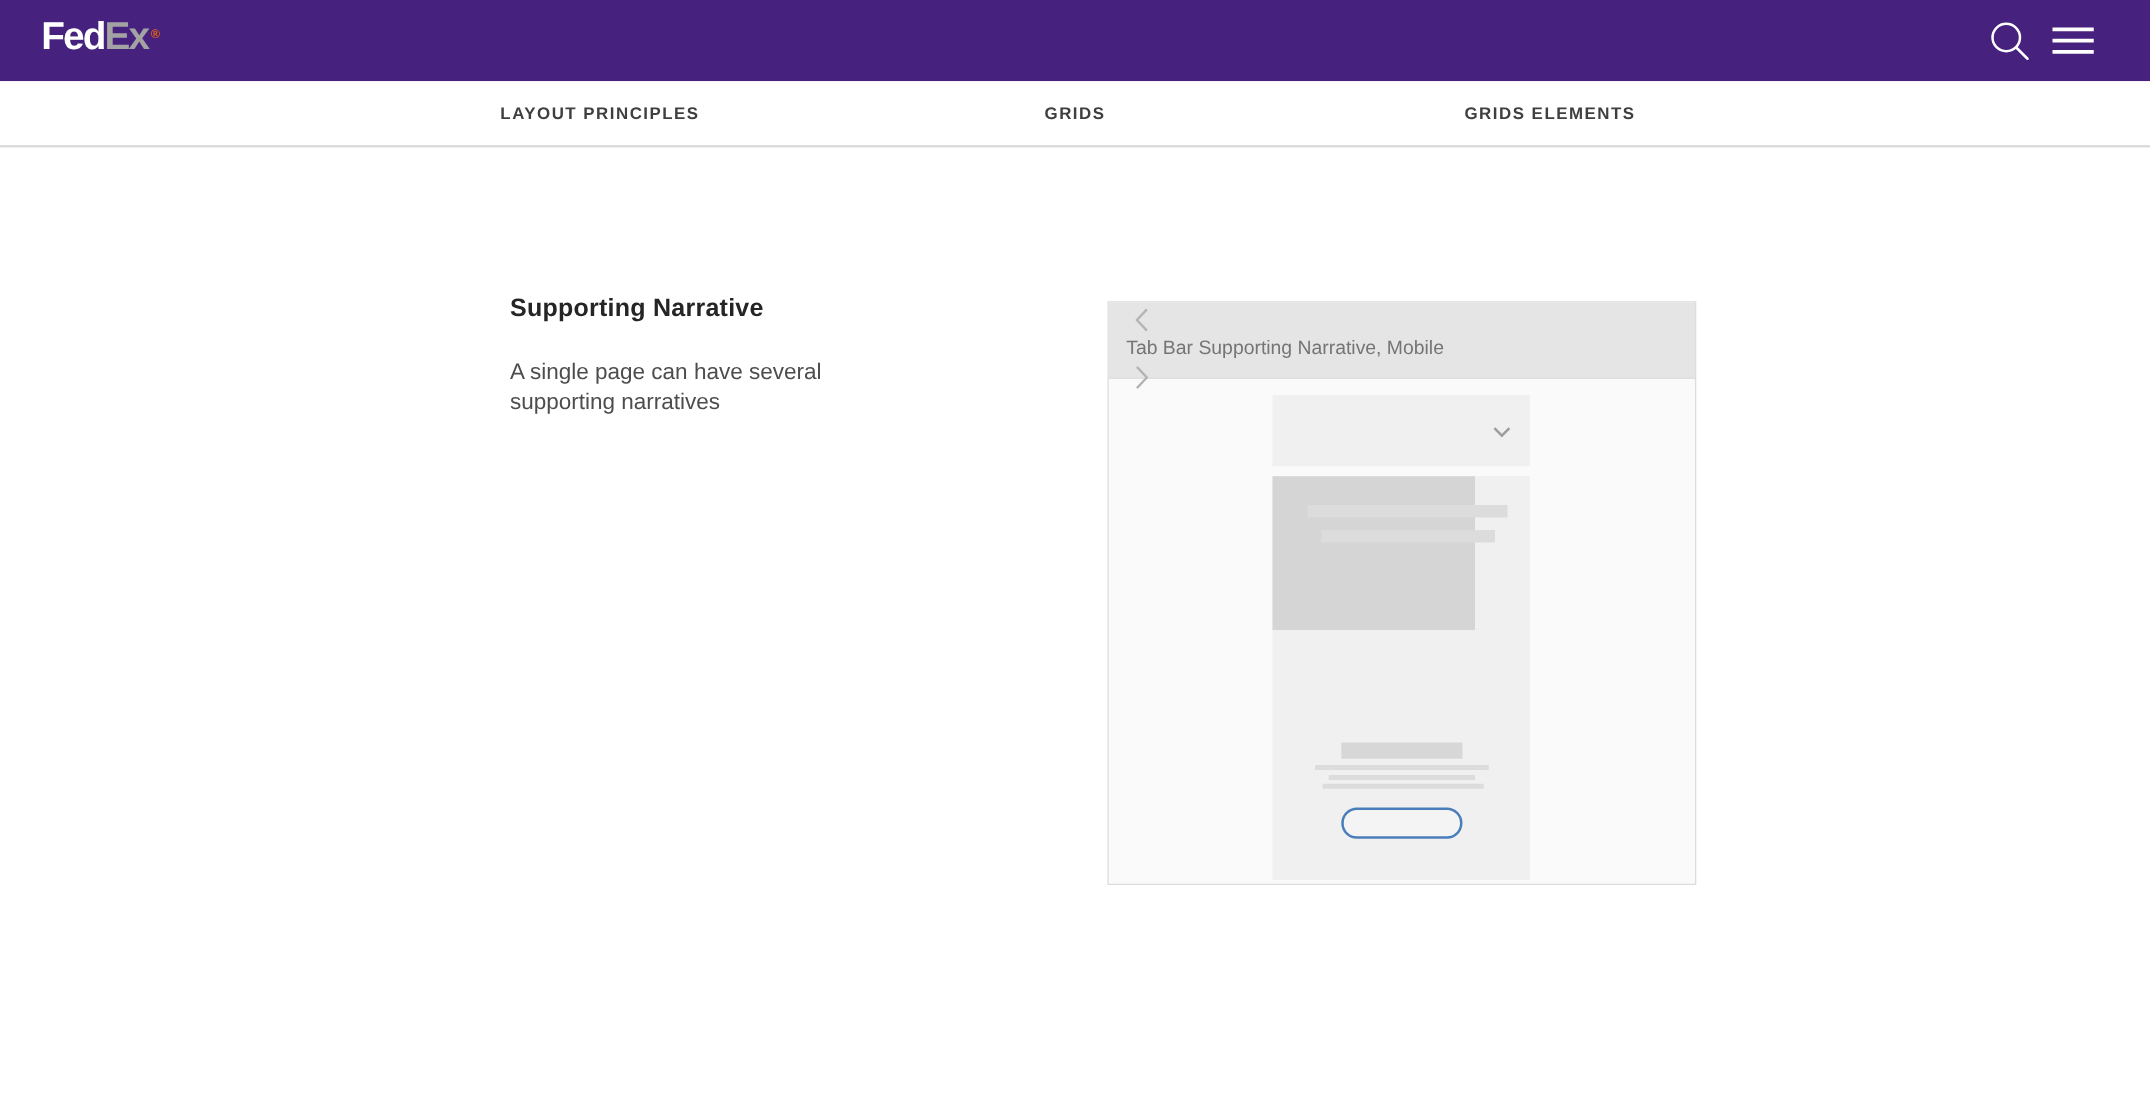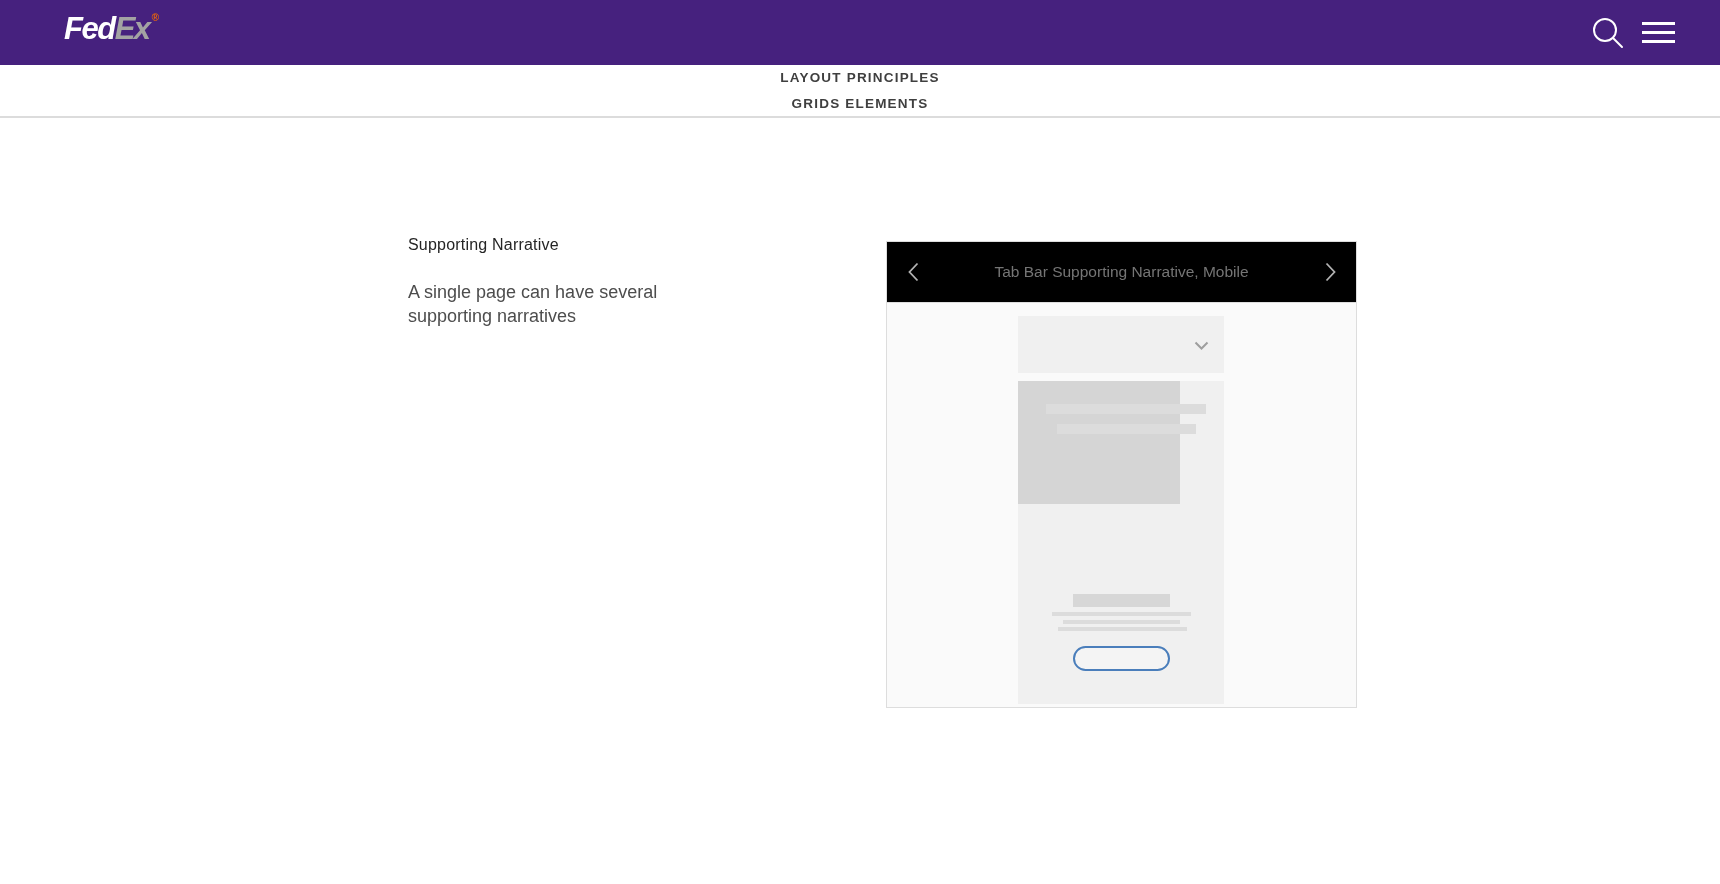--- a/index.html
+++ b/index.html
@@ -10,72 +10,72 @@
     font-family:"Liberation Sans", sans-serif;
     overflow:hidden;
   }
 
   
   .app-header {
     position:absolute; top:0; left:0; width:1720px; height:65px;
     background:#46217E;
   }
   .logo {
-    position:absolute; left:64px; top:13px;
+    position:absolute; left:33px; top:13px;
     font-weight:700; font-size:31px; letter-spacing:-1.5px;
-    display:flex; align-items:flex-start; line-height:1; cursor:pointer;font-style:italic;
+    display:flex; align-items:center; line-height:1; cursor:pointer;
   }
   .logo .fed { color:#ffffff; }
   .logo .ex  { color:#a3a3a3; }
   .logo .reg { color:#ED6608; font-size:10px; letter-spacing:0; margin-left:2px; padding-bottom:2px; }
   .hdr-search {
     position:absolute; left:1590px; top:15px; width:36px; height:36px;
     display:flex; align-items:center; justify-content:center; cursor:pointer;
   }
   .hdr-menu {
     position:absolute; left:1642px; top:22px; width:33px; height:21px;
     display:flex; flex-direction:column; justify-content:space-between; cursor:pointer;
   }
   .hdr-menu .bar { width:33px; height:3px; background:#ffffff; }
 
   
   .tabbar {
     position:absolute; top:65px; left:0; width:1720px; height:53px;
     background:#ffffff; border-bottom:2px solid #dcdcdc;
   }
-  .tabs { width:1140px; height:51px; margin:0 auto; display:flex;flex-direction:column; }
+  .tabs { width:1140px; height:51px; margin:0 auto; display:flex; }
   .tab {
     flex:1; display:flex; align-items:center; justify-content:center;
     font-size:13.5px; font-weight:700; letter-spacing:1.2px;
     color:#3f3f3f; cursor:pointer; position:relative; white-space:nowrap;
   }
   .tab.active { color:#4B2183; }
   .tab.active::after {
     content:""; position:absolute; left:0; right:0; bottom:0; height:5px;
     background:#46217E;
   }
 
   
   .narrative-col { position:absolute; left:408px; top:236px; width:300px; }
   .narrative-col h1 {
-    font-size:16px; font-weight:400; color:#252525; letter-spacing:0.2px;
+    font-size:20px; font-weight:700; color:#252525; letter-spacing:0.2px;
   }
   .narrative-col p {
     margin-top:26px; font-size:18px; line-height:24px; color:#4d4d4d;
   }
   .narrative-col p + p { margin-top:30px; }
 
   
   .card {
     position:absolute; left:886px; top:241px; width:471px; height:467px;
     background:#fafafa; border:1px solid #dddddd;
   }
   .card-header {
-    height:61px; background:#000000; border-bottom:1px solid #dddddd;
-    display:flex; align-items:center; padding:0 14px;
+    height:61px; background:#e5e5e5; border-bottom:1px solid #dddddd;
+    display:flex; align-items:flex-start; padding:0 14px;flex-direction:column;
   }
   .nav-arrow {
     width:24px; height:28px; display:flex; align-items:center; justify-content:center;
     cursor:pointer; flex:0 0 auto;
   }
   .card-caption {
     flex:1; text-align:center; font-size:15.5px; color:#757575;
   }
   .card-body { position:relative; height:404px; }
 
@@ -119,20 +119,21 @@
   <div class="hdr-menu">
     <div class="bar"></div>
     <div class="bar"></div>
     <div class="bar"></div>
   </div>
 </div>
 
 <div class="tabbar">
   <div class="tabs">
     <div class="tab">LAYOUT PRINCIPLES</div>
+    <div class="tab">GRIDS</div>
     <div class="tab">GRIDS ELEMENTS</div>
   </div>
 </div>
 
 <div class="narrative-col">
   <h1>Supporting Narrative</h1>
   <p>A single page can have several supporting narratives</p>
 </div>
 
 <div class="card">

